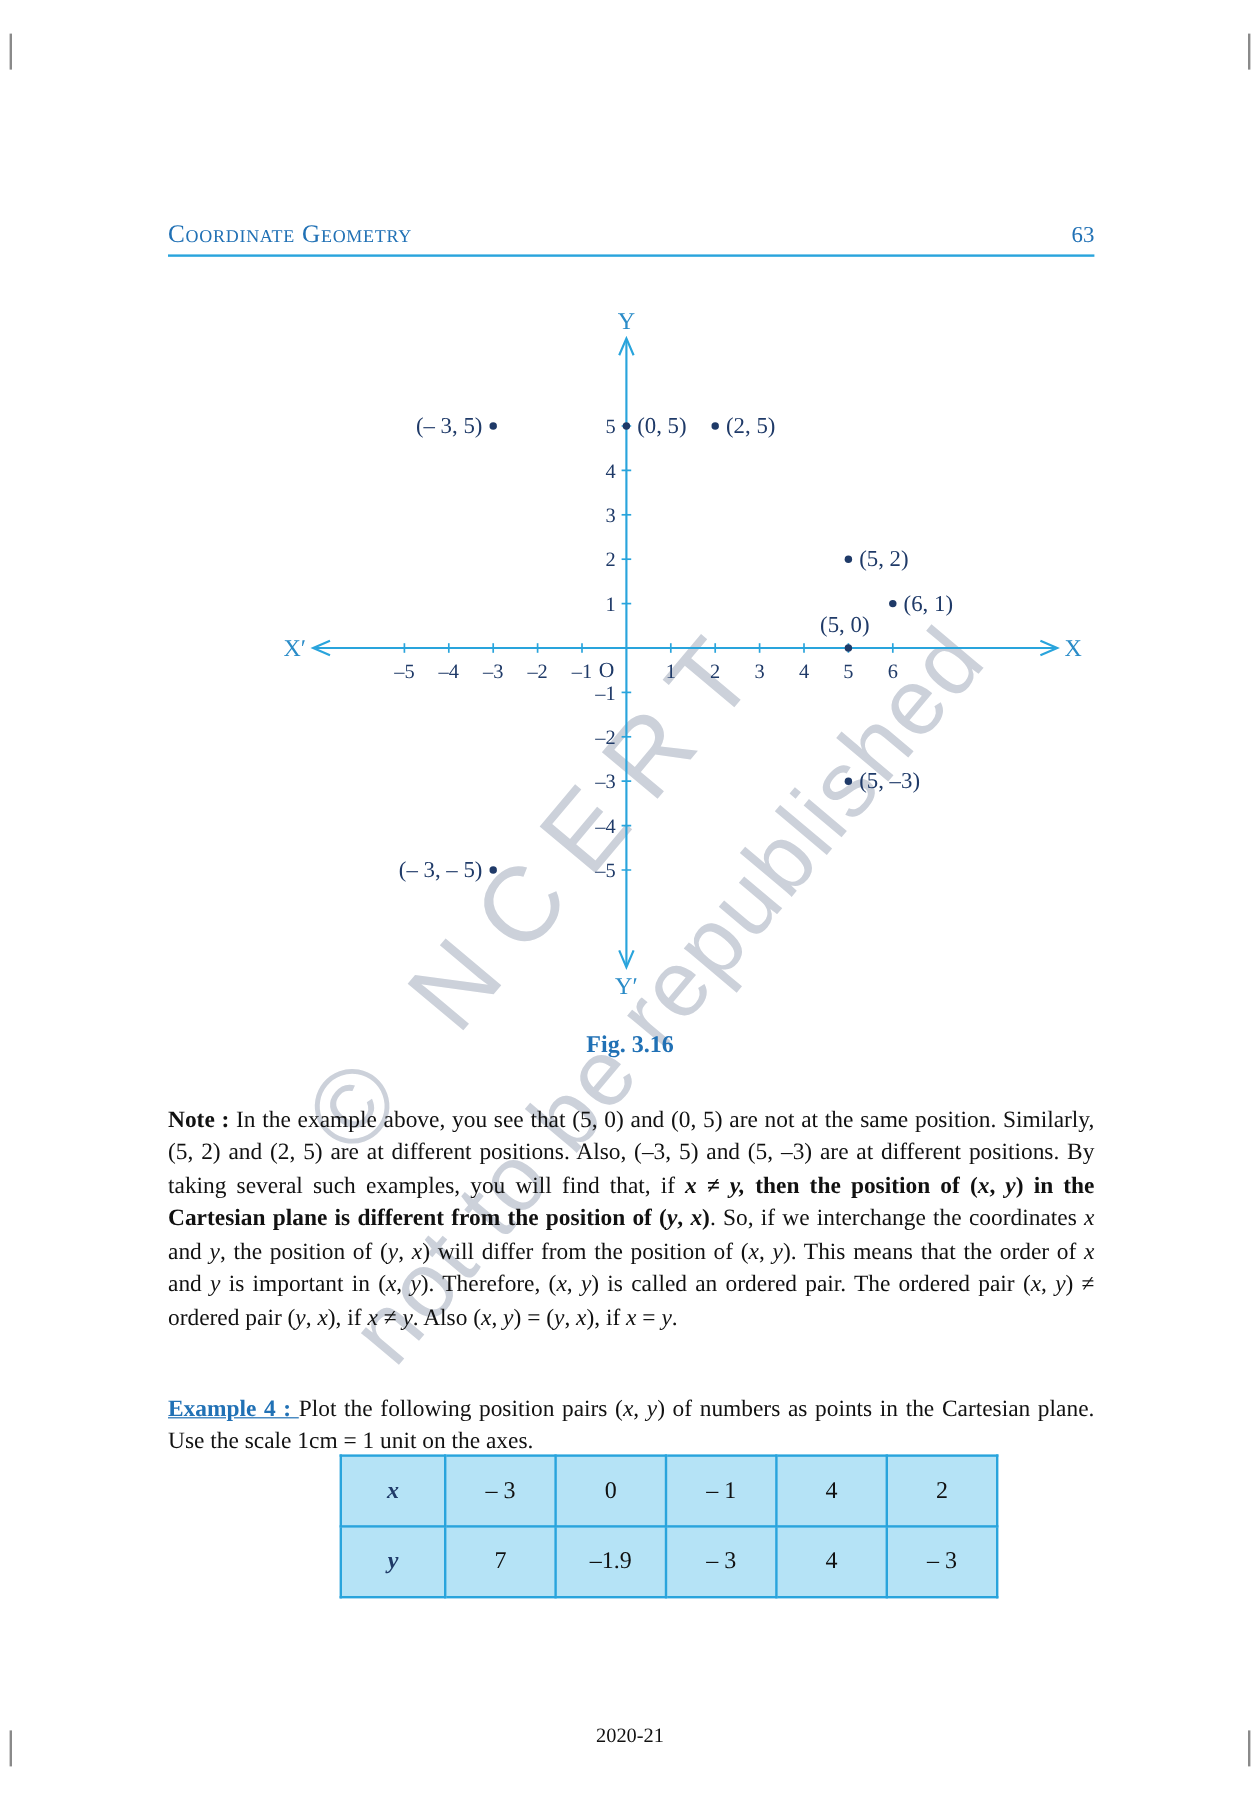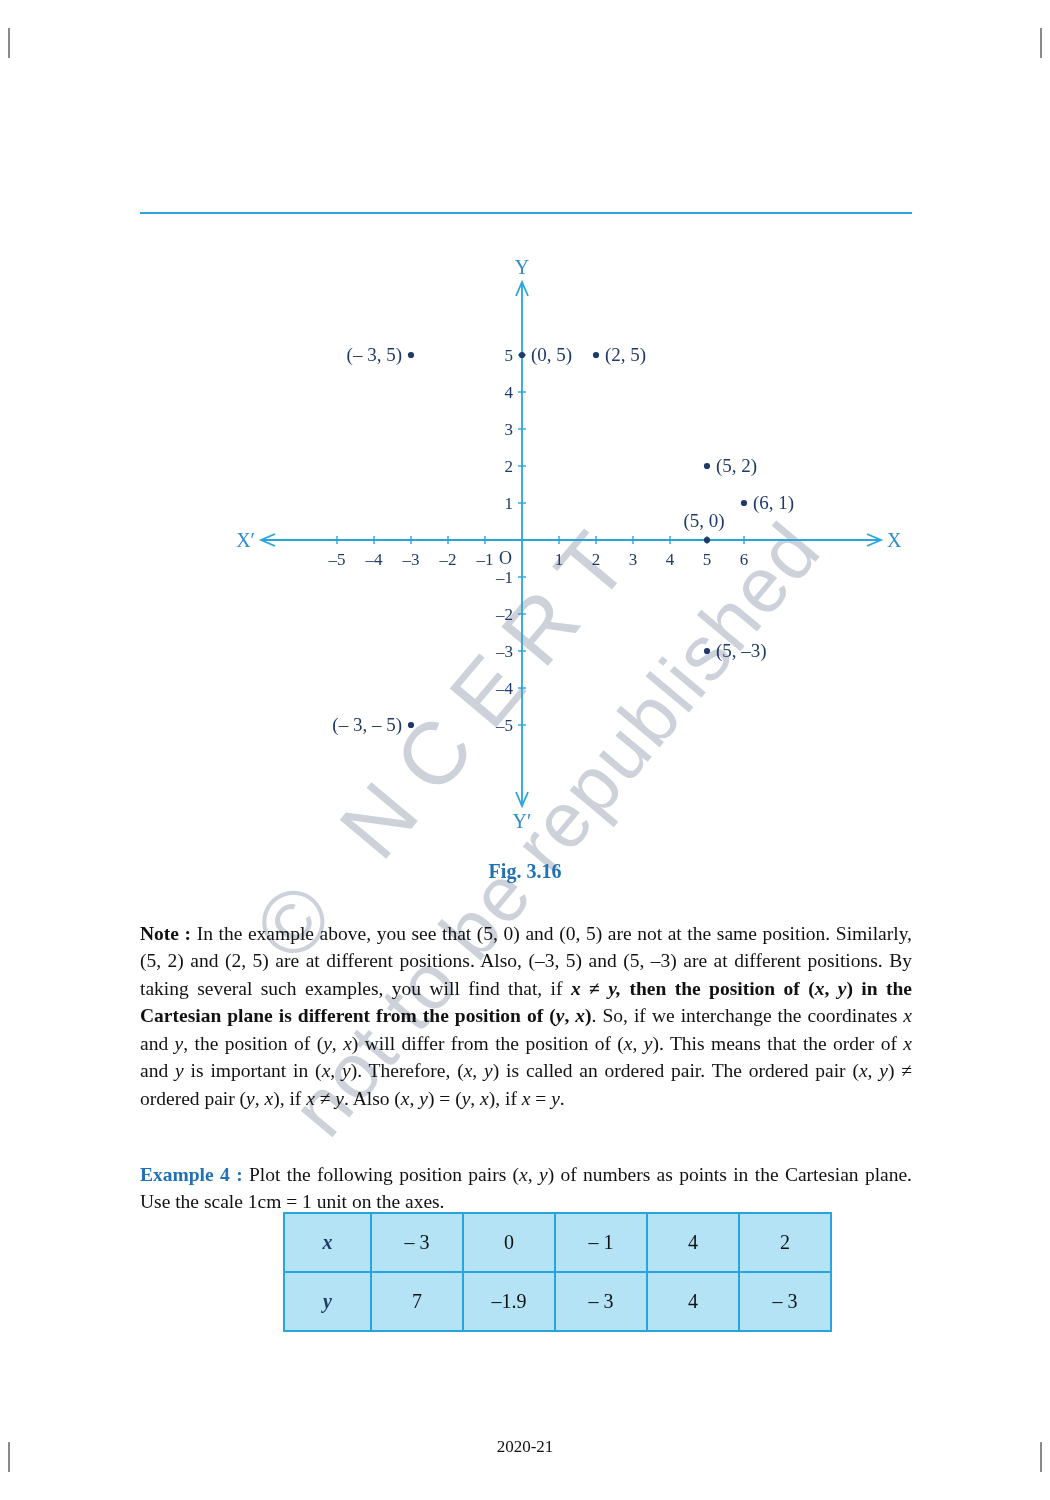--- a/index.html
+++ b/index.html
@@ -30,21 +30,21 @@
   .fig-caption{position:absolute;top:860px;left:0;width:1050px;text-align:center;
                font-weight:bold;font-size:20px;color:var(--accent,#2171b5);}
   
   .para{position:absolute;left:140px;width:772px;text-align:justify;
         font-size:19.5px;line-height:27.6px;}
   .note-para{top:900px;}
   .example-para{top:1141px;}
   .seg-b{font-weight:bold;}
   .seg-i{font-style:italic;}
   .seg-bi{font-weight:bold;font-style:italic;}
-  .seg-accent-b{font-weight:bold;color:var(--accent,#2171b5);}
+  .seg-accent-b{font-weight:bold;color:var(--accent,#2171b5);text-decoration:underline;}
   
   .pairs-table{position:absolute;top:1212px;left:283px;border-collapse:collapse;}
   .pairs-table td{border:2px solid var(--cyan,#29a4dc);background:var(--table_fill,#b5e3f6);
                   width:90px;height:57px;text-align:center;vertical-align:middle;
                   font-size:20px;padding:0;}
   .pairs-table td.row-head{width:85px;font-weight:bold;font-style:italic;color:var(--navy,#1f3a68);}
   
   .footer{position:absolute;top:1437px;left:0;width:1050px;text-align:center;font-size:17px;}
 </style>
 </head>
@@ -57,20 +57,24 @@
     <div class="wm-line2">not to be republished</div>
   </div>
 
   <div class="content">
 
     <div class="crop tl"></div>
     <div class="crop tr"></div>
     <div class="crop bl"></div>
     <div class="crop br"></div>
 
+    <div class="header">
+      <span class="title">Coordinate Geometry</span>
+      <span class="pageno">63</span>
+    </div>
     <div class="rule"></div>
 
     <div class="figure">
       <svg id="plane" width="780" height="588">
           <line x1="128" y1="290" x2="744" y2="290" stroke="#29a4dc" stroke-width="1.8" fill="none"></line>
           <line x1="387" y1="34" x2="387" y2="554" stroke="#29a4dc" stroke-width="1.8" fill="none"></line>
           <polyline points="732,284 746,290 732,296" stroke="#29a4dc" stroke-width="1.8" fill="none"></polyline>
           <polyline points="140,284 126,290 140,296" stroke="#29a4dc" stroke-width="1.8" fill="none"></polyline>
           <polyline points="381,46 387,32 393,46" stroke="#29a4dc" stroke-width="1.8" fill="none"></polyline>
           <polyline points="381,542 387,556 393,542" stroke="#29a4dc" stroke-width="1.8" fill="none"></polyline>

